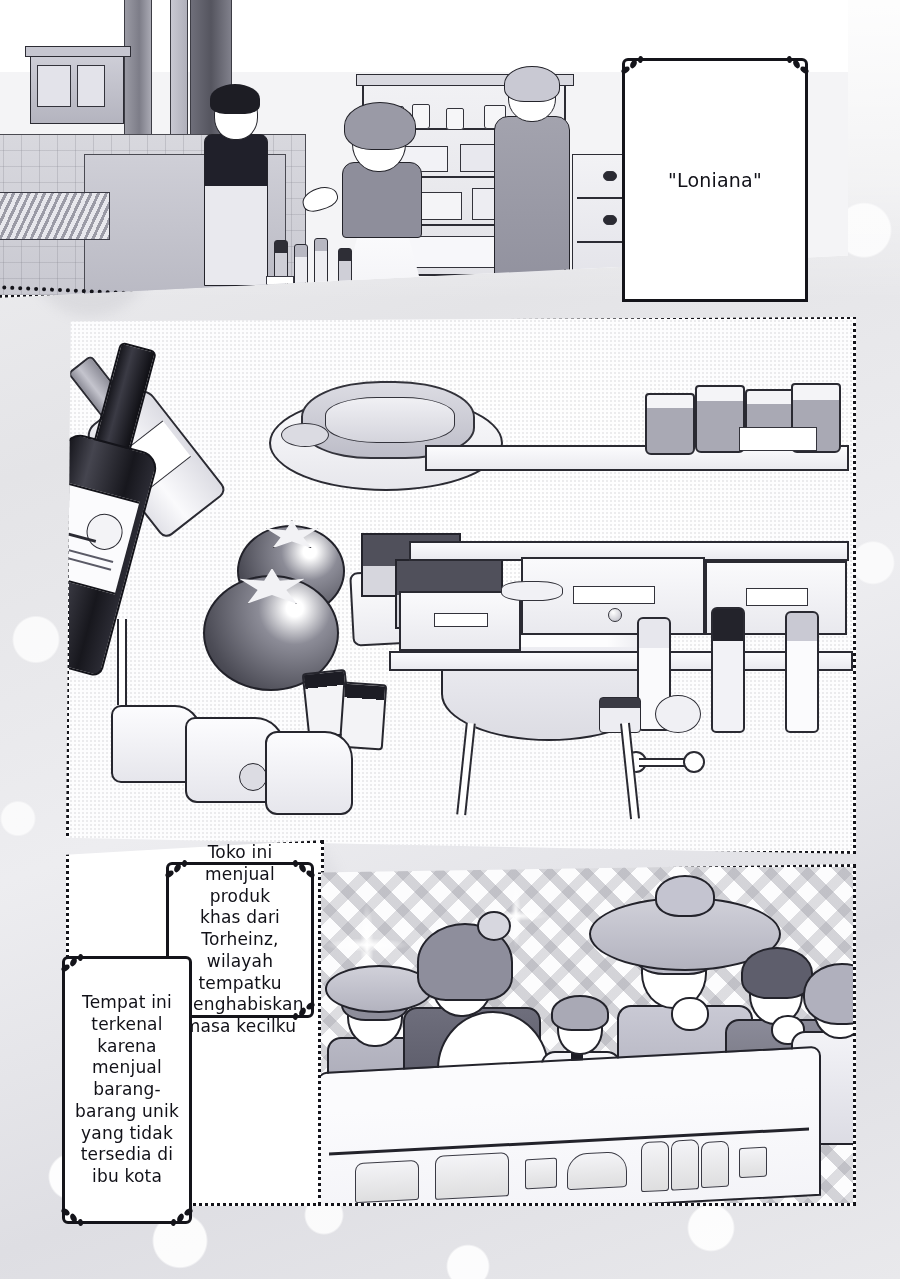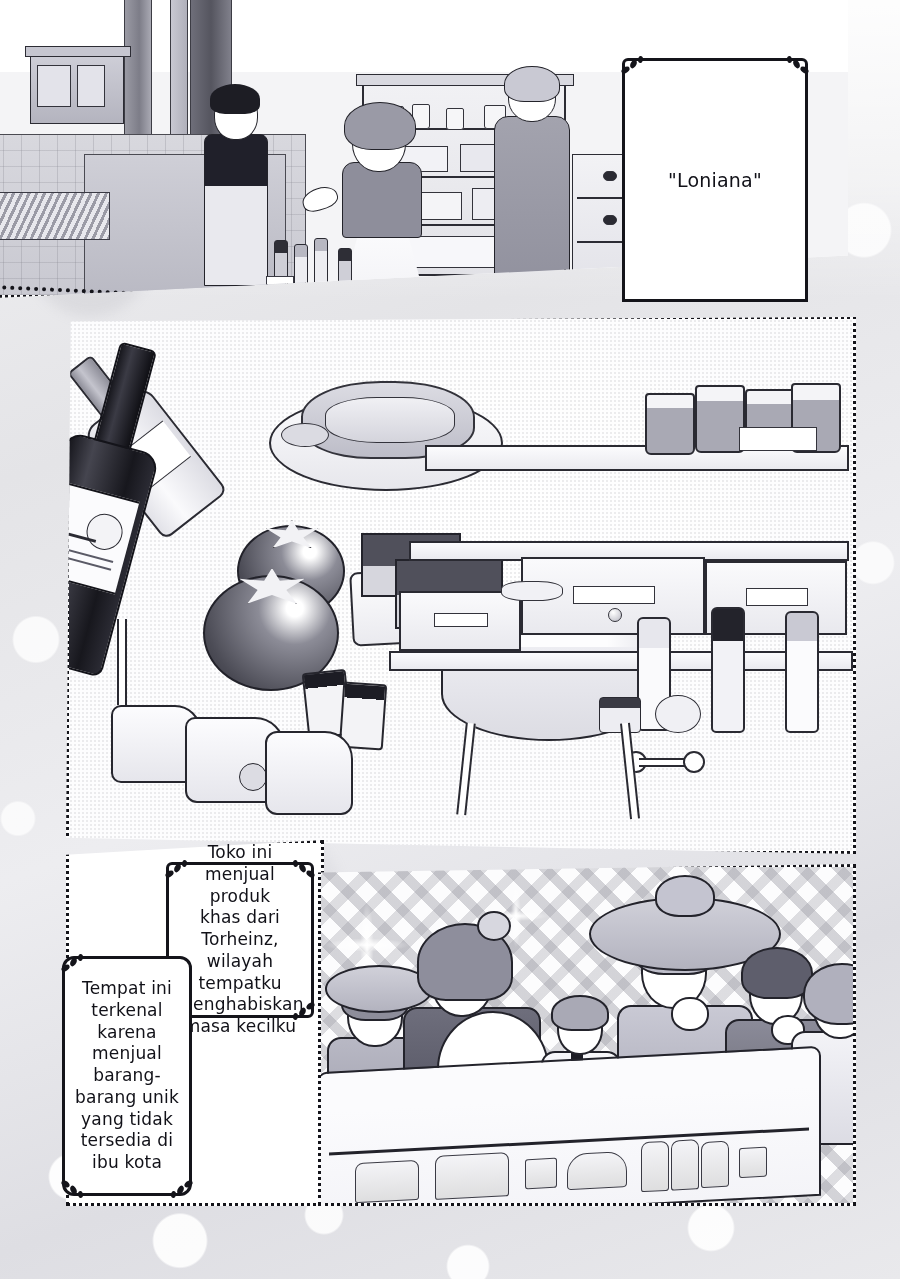--- a/index.html
+++ b/index.html
@@ -417,22 +417,22 @@
     left: 548px; top: 280px; width: 162px; height: 222px;
     border-radius: 0 0 6px 6px;
     font-size: 18px;
   }
   #narr-toko {
     left: 166px; top: 862px; width: 148px; height: 156px;
     border-radius: 6px;
     font-size: 17px;
   }
   #narr-tempat {
-    left: 62px; top: 956px; width: 130px; height: 240px;
-    border-radius: 12px;
+    left: 62px; top: 956px; width: 130px; height: 268px;
+    border-radius: 6px;
     font-size: 17px;
     z-index: 6;
   }
 </style>
 </head>
 <body>
 
 <div class="page">
 
   <div class="bg-paper"></div>

